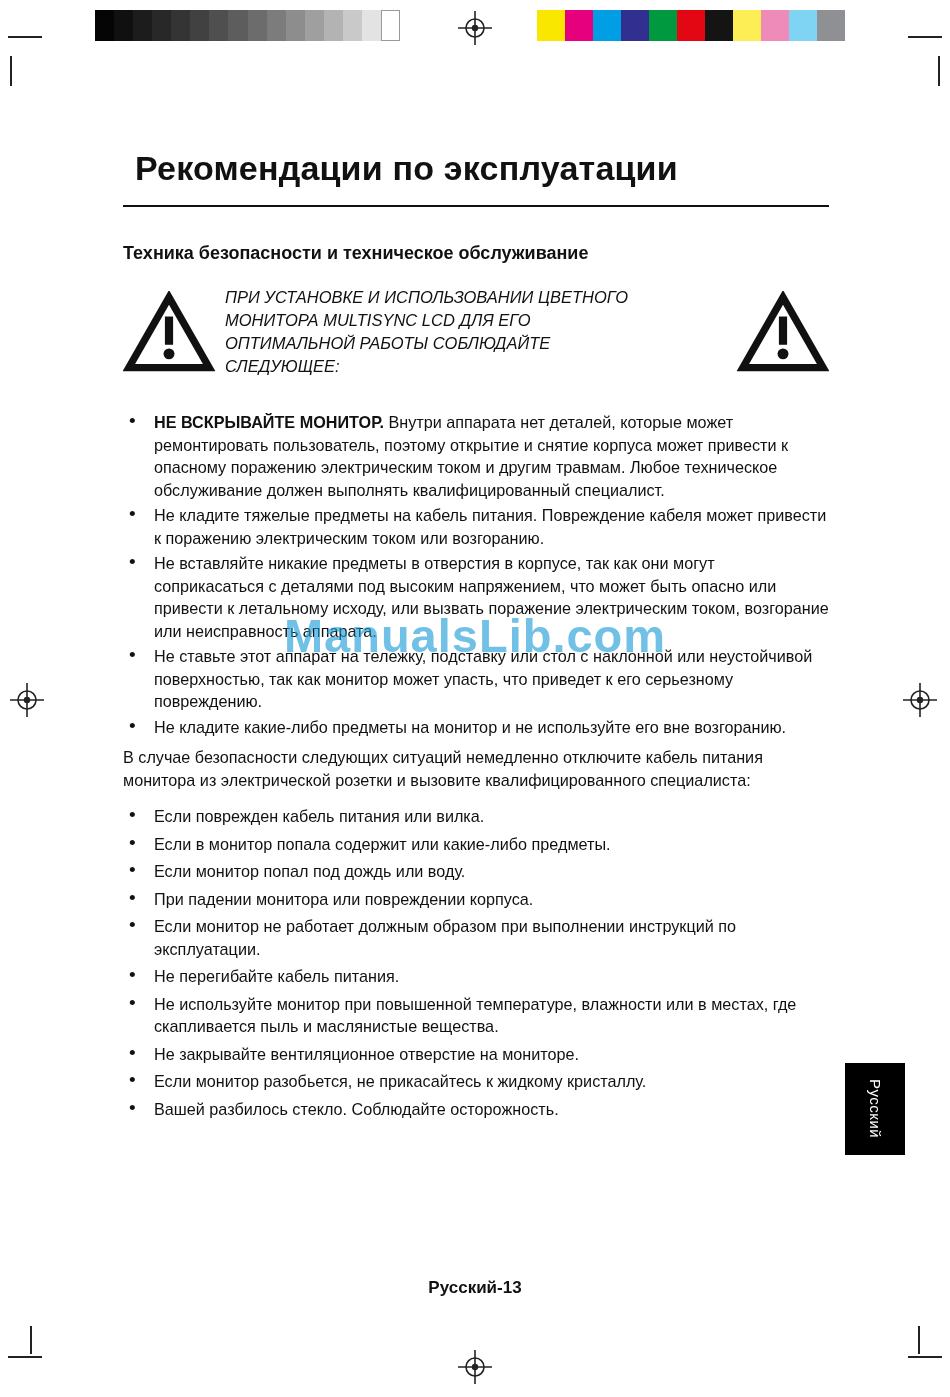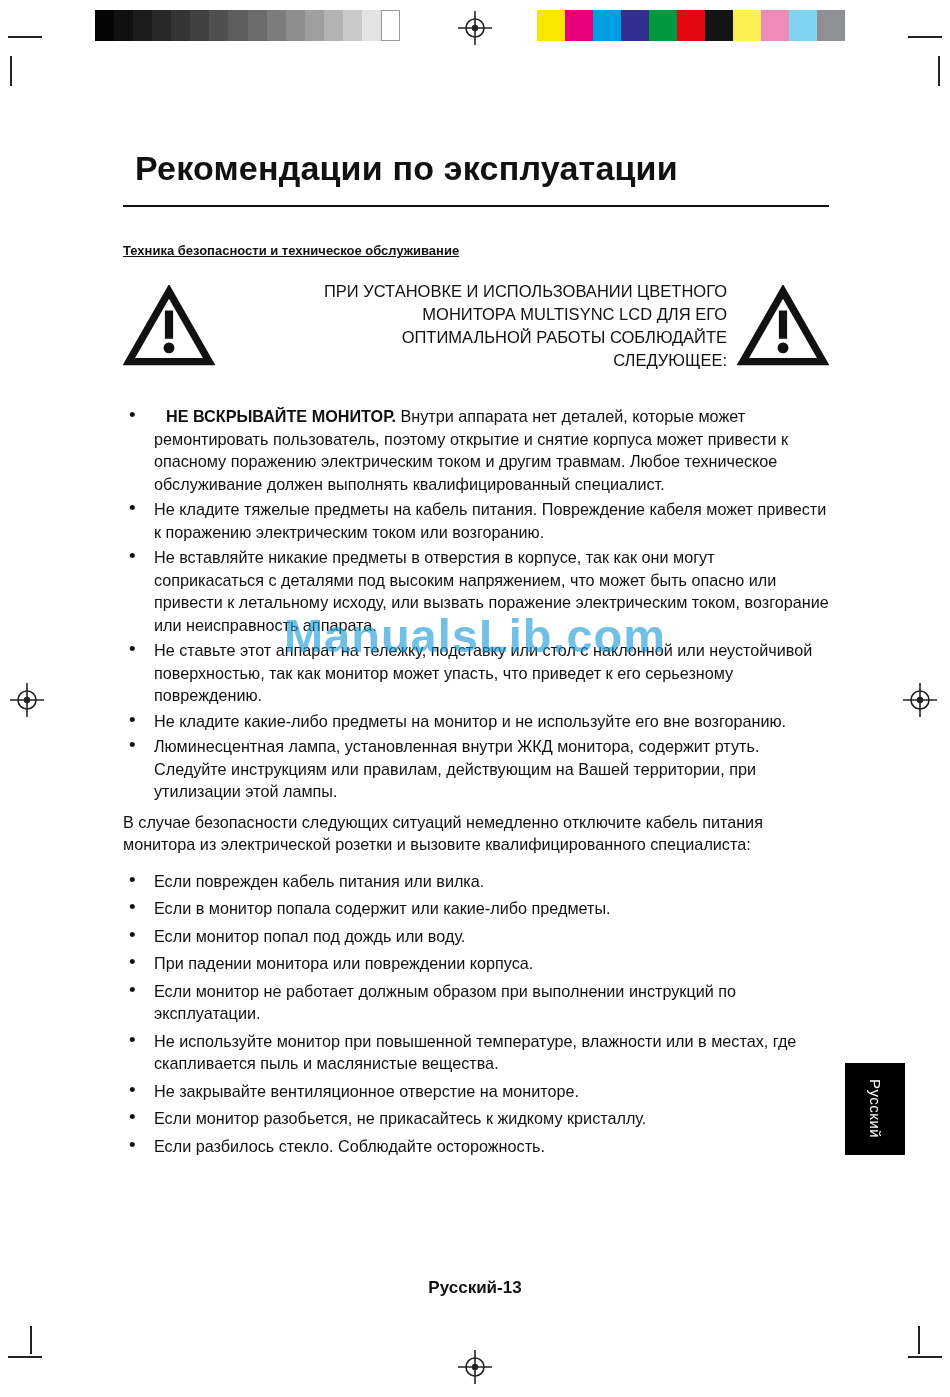--- a/index.html
+++ b/index.html
@@ -19,31 +19,31 @@
   .regmark.top{left:458px;top:11px;}
   .regmark.bottom{left:458px;top:1350px;}
   .regmark.left{left:10px;top:683px;}
   .regmark.right{left:903px;top:683px;}
   
   .mark{position:absolute;background:#222;}
   
   .content{position:absolute;left:123px;top:138px;width:706px;}
   h1.title{font-size:34px;line-height:1.1;margin:12px;font-weight:bold;letter-spacing:.2px;}
   .title-divider{border:none;border-top:2px solid #111;margin:18px 0 0 0;}
-  h2.section{font-size:13px;font-weight:bold;margin:36px 0 0 0;text-decoration:underline;}
+  h2.section{font-size:18px;font-weight:bold;margin:36px 0 0 0;}
   .warning-row{display:flex;align-items:center;justify-content:space-between;margin-top:22px;}
   .warning-row svg{flex:0 0 auto;}
-  .warning-text{flex:1 1 auto;text-align:right;font-size:16.5px;line-height:1.38;
-    white-space:pre-line;padding:0 10px;}
+  .warning-text{flex:1 1 auto;text-align:left;font-size:16.5px;line-height:1.38;
+    white-space:pre-line;padding:0 10px;font-style:italic;}
   ul.bullets{list-style:none;margin:34px 0 0 0;padding:0;font-size:16.2px;line-height:22.5px;}
   ul.bullets.second{margin-top:14px;}
   ul.bullets li{position:relative;padding-left:31px;margin:0 0 3px 0;}
   ul.bullets.second li{margin-bottom:5px;}
   ul.bullets li::before{content:"•";position:absolute;left:6px;top:-1px;font-size:19px;}
-  .lead{font-weight:bold;margin-left:12px;}
+  .lead{font-weight:bold;}
   p.para{font-size:16.2px;line-height:22.5px;margin:8px 0 8px 0;}
   .footer{position:absolute;left:0;top:1278px;width:950px;text-align:center;
     font-size:17px;font-weight:bold;}
   
   .watermark{position:absolute;left:50%;top:608px;transform:translateX(-50%);
     font-size:47px;font-weight:bold;color:rgba(26,153,213,0.62);white-space:nowrap;
     letter-spacing:1px;pointer-events:none;}
   
   .side-tab{position:absolute;left:845px;top:1063px;width:60px;height:92px;background:#000;
     display:flex;align-items:center;justify-content:center;}
@@ -141,35 +141,35 @@
     </svg>
   </div>
 
   <ul class="bullets">
     <li><span class="lead">НЕ ВСКРЫВАЙТЕ МОНИТОР.</span>
       <span>Внутри аппарата нет деталей, которые может ремонтировать пользователь, поэтому открытие и снятие корпуса может привести к опасному поражению электрическим током и другим травмам. Любое техническое обслуживание должен выполнять квалифицированный специалист.</span></li>
     <li><span>Не кладите тяжелые предметы на кабель питания. Повреждение кабеля может привести к поражению электрическим током или возгоранию.</span></li>
     <li><span>Не вставляйте никакие предметы в отверстия в корпусе, так как они могут соприкасаться с деталями под высоким напряжением, что может быть опасно или привести к летальному исходу, или вызвать поражение электрическим током, возгорание или неисправность аппарата.</span></li>
     <li><span>Не ставьте этот аппарат на тележку, подставку или стол с наклонной или неустойчивой поверхностью, так как монитор может упасть, что приведет к его серьезному повреждению.</span></li>
     <li><span>Не кладите какие-либо предметы на монитор и не используйте его вне возгоранию.</span></li>
-    <li><span>Люминесцентная лампа, установленная внутри ЖКД монитора, содержит ртуть. Следуйте инструкциям или правилам, действующим на Вашей территории, при утилизации этой лампы.</span></li>
   </ul>
 
   <p class="para">В случае безопасности следующих ситуаций немедленно отключите кабель питания монитора из электрической розетки и вызовите квалифицированного специалиста:</p>
 
   <ul class="bullets second">
     <li><span>Если поврежден кабель питания или вилка.</span></li>
     <li><span>Если в монитор попала содержит или какие-либо предметы.</span></li>
     <li><span>Если монитор попал под дождь или воду.</span></li>
     <li><span>При падении монитора или повреждении корпуса.</span></li>
     <li><span>Если монитор не работает должным образом при выполнении инструкций по эксплуатации.</span></li>
+    <li><span>Не перегибайте кабель питания.</span></li>
     <li><span>Не используйте монитор при повышенной температуре, влажности или в местах, где скапливается пыль и маслянистые вещества.</span></li>
     <li><span>Не закрывайте вентиляционное отверстие на мониторе.</span></li>
     <li><span>Если монитор разобьется, не прикасайтесь к жидкому кристаллу.</span></li>
-    <li><span>Если разбилось стекло. Соблюдайте осторожность.</span></li>
+    <li><span>Вашей разбилось стекло. Соблюдайте осторожность.</span></li>
   </ul>
 </main>
 
 <div class="footer">Русский-13</div>
 
 <div class="watermark">ManualsLib.com</div>
 
 <div class="side-tab">
   <span>Русский</span>
 </div>

